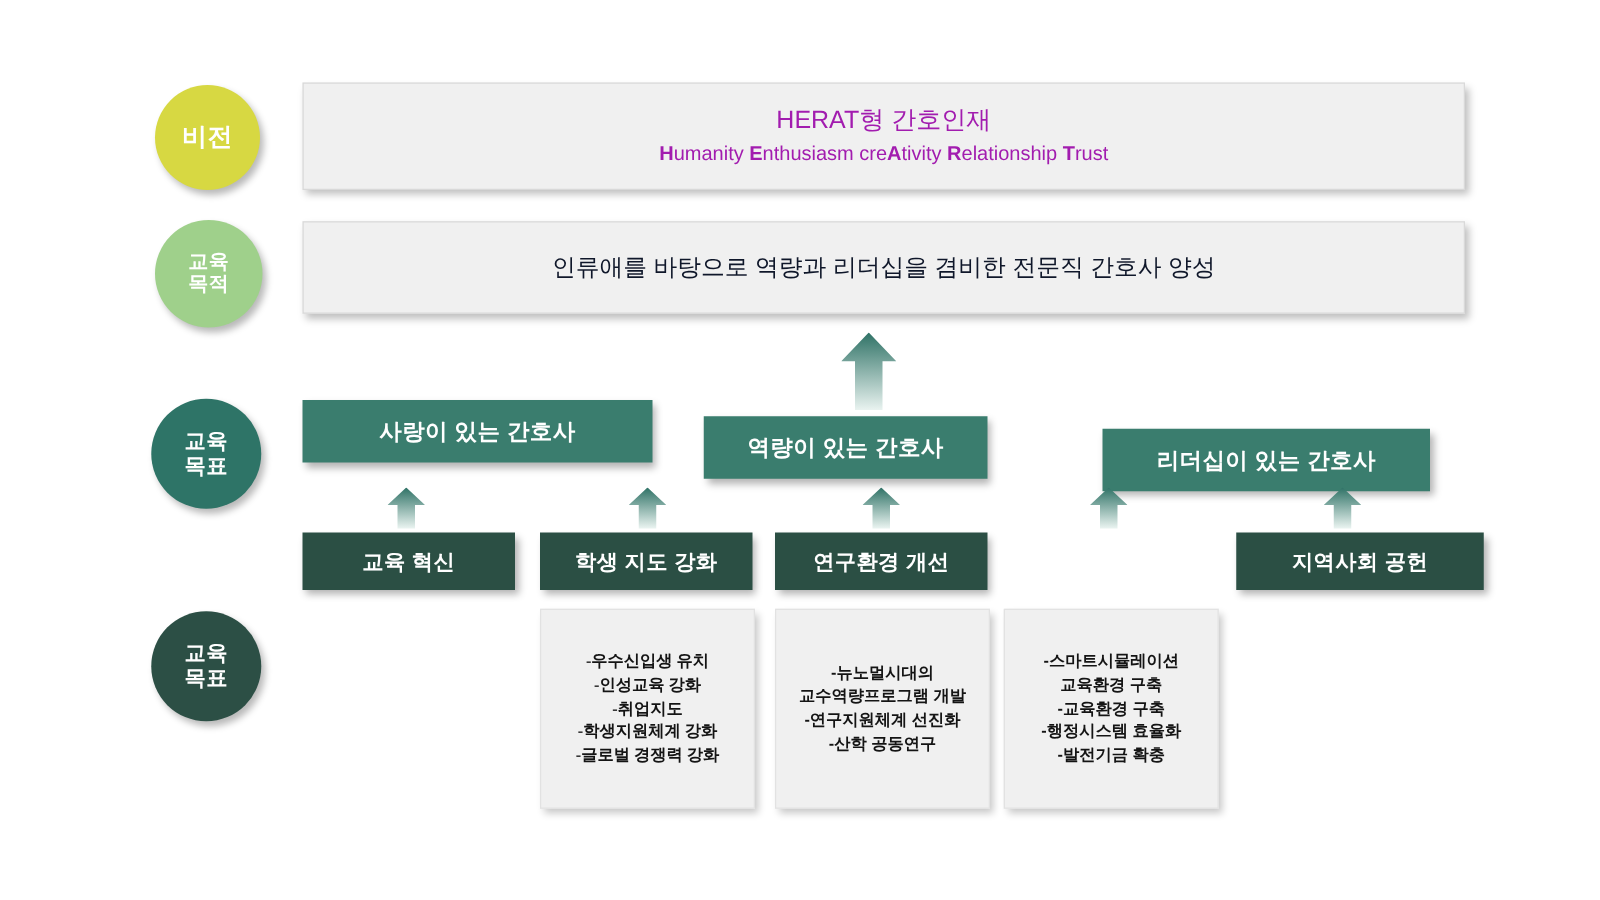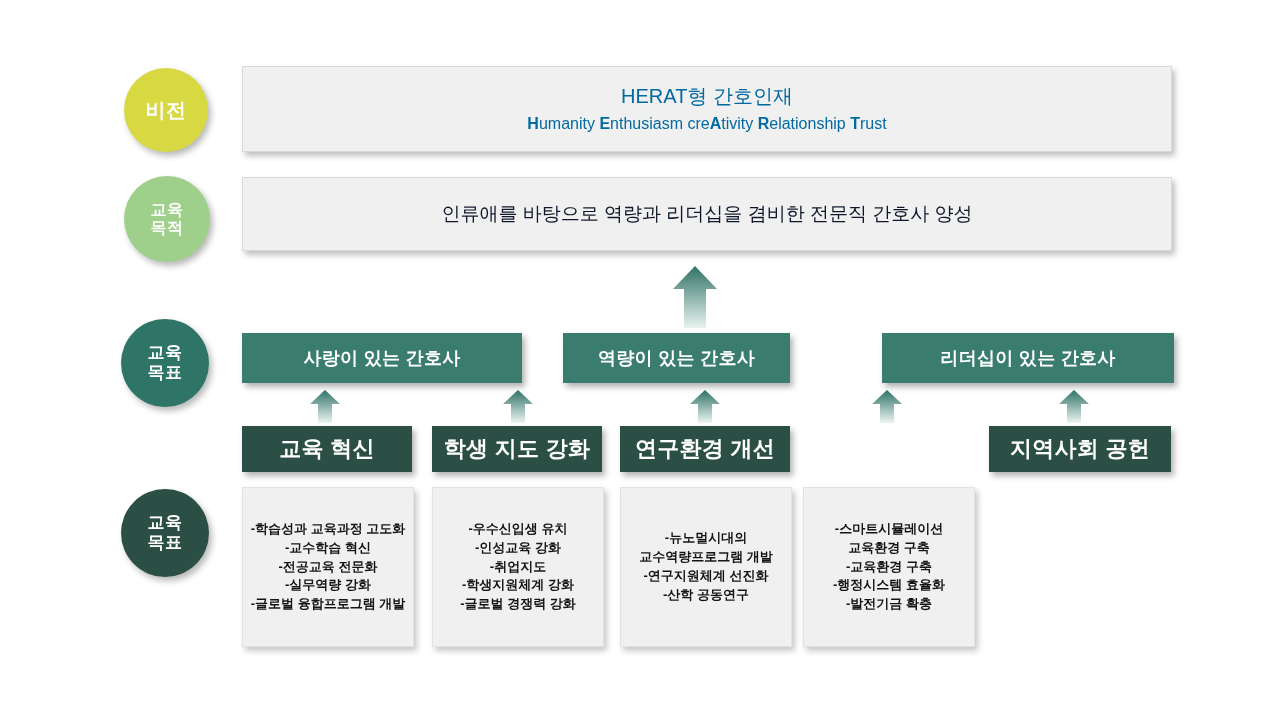--- a/index.html
+++ b/index.html
@@ -46,21 +46,21 @@
     border: 1px solid #d9d9d9;
     box-shadow: 3px 4px 6px rgba(0,0,0,0.25);
     display: flex;
     align-items: center;
     justify-content: center;
     text-align: center;
   }
   .vision-text {
     font-size: 20px;
     line-height: 1.55;
-    color: #0369a1;
+    color: #a21caf;
     font-weight: normal;
   }
   .vision-text .l2 { font-size: 16px; }
   .vision-text .cap { font-weight: bold; }
   .purpose-text {
     font-size: 19px;
     color: #0f172a;
   }
 
   
@@ -80,21 +80,21 @@
 
   
   .strathead {
     position: absolute;
     background: #2b4f44;
     box-shadow: 3px 4px 6px rgba(0,0,0,0.3);
     display: flex;
     align-items: center;
     justify-content: center;
     color: #ffffff;
-    font-size: 22px;
+    font-size: 17px;
     font-weight: bold;
     text-align: center;
     letter-spacing: 0.3px;
   }
 
   
   .detailbox {
     position: absolute;
     background: #f0f0f0;
     border: 1px solid #e2e2e2;
@@ -167,29 +167,29 @@
       <defs>
         <linearGradient id="gradBig" x1="0" y1="0" x2="0" y2="1">
           <stop offset="0%" stop-color="#2f7266"></stop>
           <stop offset="100%" stop-color="#e9f3f0"></stop>
         </linearGradient>
       </defs>
       <polygon points="22,0 44,23 33,23 33,62 11,62 11,23 0,23" fill="url(#gradBig)"></polygon>
     </svg>
   </div>
 
-  <div class="goalbox" style="left:242px; top:333px; width:280px; height:50px;">
+  <div class="goalbox" style="left:242px; top:320px; width:280px; height:50px;">
     <span>사랑이 있는 간호사</span>
   </div>
 
   <div class="goalbox" style="left:563px; top:333px; width:227px; height:50px;">
     <span>역량이 있는 간호사</span>
   </div>
 
-  <div class="goalbox" style="left:882px; top:333px; width:292px; height:50px;text-align:center;">
+  <div class="goalbox" style="left:882px; top:343px; width:262px; height:50px;text-align:center;">
     <span>리더십이 있는 간호사</span>
   </div>
 
   <div class="arrow" style="left:310px; top:390px; width:30px; height:33px;">
     <svg width="30" height="33" viewBox="0 0 30 33">
       <defs>
         <linearGradient id="gradS1" x1="0" y1="0" x2="0" y2="1">
           <stop offset="0%" stop-color="#2f7266"></stop>
           <stop offset="100%" stop-color="#ecf5f2"></stop>
         </linearGradient>
@@ -248,35 +248,26 @@
 
   <div class="strathead" style="left:242px; top:426px; width:170px; height:46px;">
     <span>교육 혁신</span>
   </div>
   <div class="strathead" style="left:432px; top:426px; width:170px; height:46px;">
     <span>학생 지도 강화</span>
   </div>
   <div class="strathead" style="left:620px; top:426px; width:170px; height:46px;">
     <span>연구환경 개선</span>
   </div>
-  <div class="strathead" style="left:989px; top:426px; width:182px; height:46px;">
+  <div class="strathead" style="left:989px; top:426px; width:198px; height:46px;">
     <span>지역사회 공헌</span>
   </div>
 
-  <div class="detailbox" style="left:242px; top:487px; width:170px; height:158px;">
-    <div class="detail-list">
-      <div>-학습성과 교육과정 고도화</div>
-      <div>-교수학습 혁신</div>
-      <div>-전공교육 전문화</div>
-      <div>-실무역량 강화</div>
-      <div>-글로벌 융합프로그램 개발</div>
-    </div>
-  </div>
-
-  <div class="detailbox" style="left:432px; top:487px; width:170px; height:158px;">
+
+  <div class="detailbox" style="left:432px; top:487px; width:170px; height:158px;font-family:Liberation Serif, serif;">
     <div class="detail-list">
       <div>-우수신입생 유치</div>
       <div>-인성교육 강화</div>
       <div>-취업지도</div>
       <div>-학생지원체계 강화</div>
       <div>-글로벌 경쟁력 강화</div>
     </div>
   </div>
 
   <div class="detailbox" style="left:620px; top:487px; width:170px; height:158px;">

